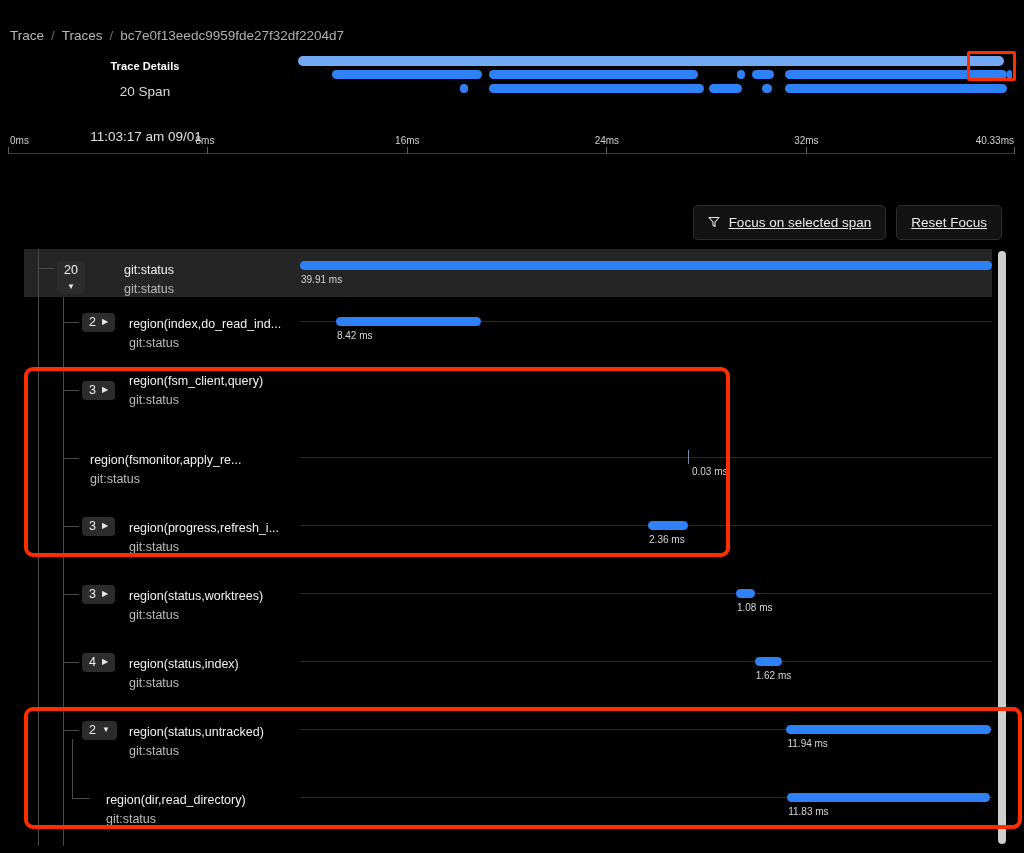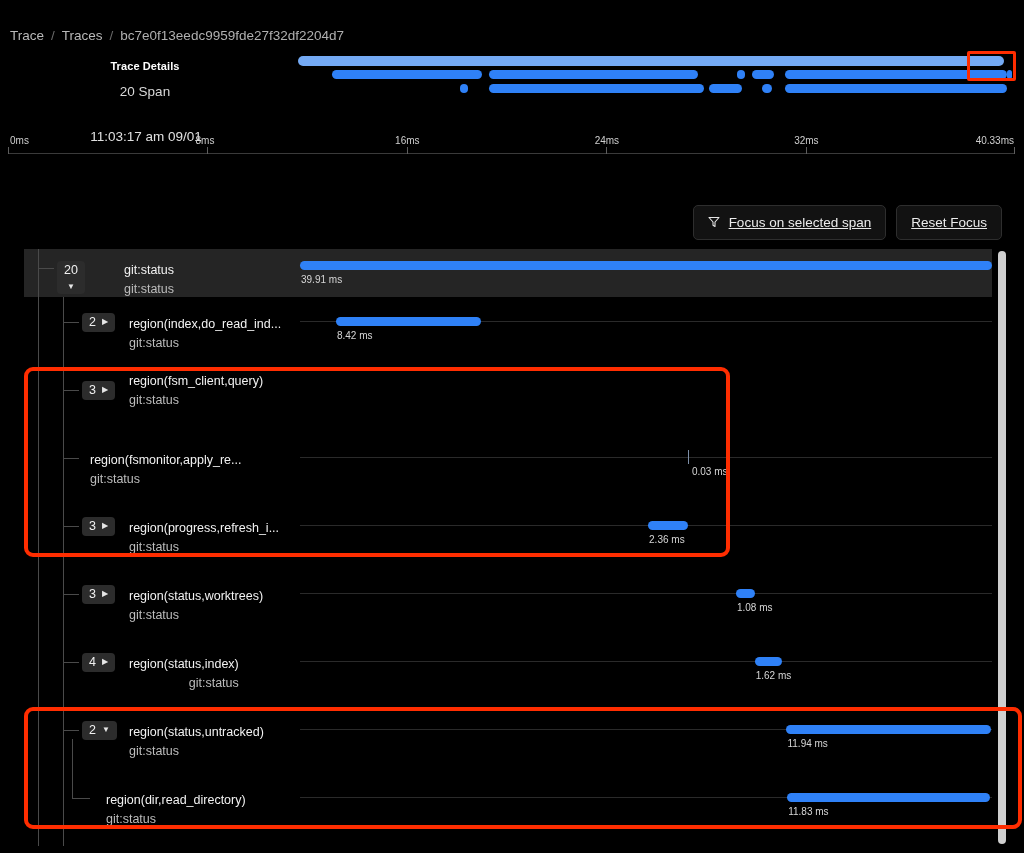--- a/index.html
+++ b/index.html
@@ -405,21 +405,21 @@
         </div>
       </div>
       <div class="row" style="height: 68px;">
         <div class="tree-trunk"></div>
         <div class="tree-branch"></div>
         <div class="connector" style="top: 25px; left: 39px; width: 16px;"></div>
         <div class="badge" style="left: 58px; top: 16px;">
           <span>4</span>
           <span class="caret">▶</span>
         </div>
-        <div class="labels" style="left: 105px; top: 20px; text-align: right;">
+        <div class="labels" style="left: 105px; top: 20px;">
           <div class="op-name">region(status,index)</div>
           <div class="svc-name">git:status</div>
         </div>
         <div class="track" style="top: 0px; height: 68px;">
           <div class="track-line" style="top: 24px;"></div>
           <div class="bar" style="left: 65.7%; width: max(7px, 4%); top: 20px;"></div>
           <div class="dur" style="top: 33px; left: calc(65.7% + 1px);">1.62 ms</div>
         </div>
       </div>
       <div class="row" style="height: 68px;">

